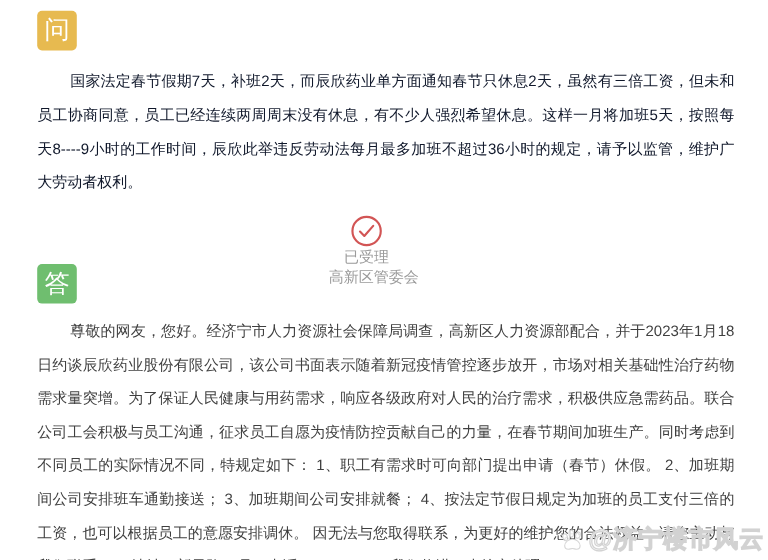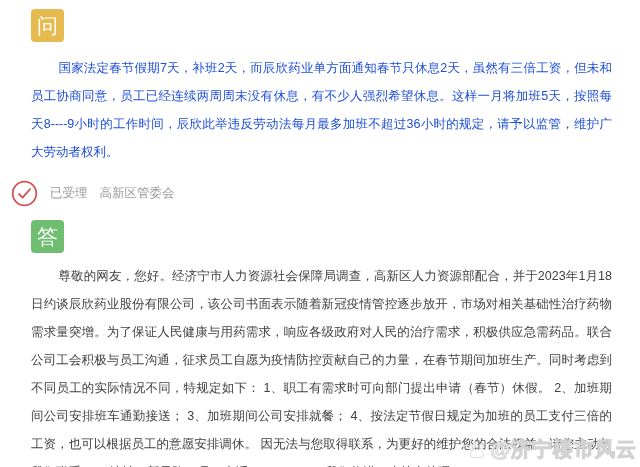--- a/index.html
+++ b/index.html
@@ -28,35 +28,36 @@
     user-select: none;
   }
   .q-badge { background: #e7ba50; }
   .a-badge { background: #6fbe6f; }
 
   
   .question-text {
     margin-top: 12px;
     font-size: 12.5px;
     line-height: 28px;
-    color: #1d4ed8;
+    color: #0f172a;
     text-align: justify;
     text-indent: 2.2em;
     word-break: break-all;
   }
 
   
   .status-row {
     margin-top: 13px;
     margin-left: -20px;
     display: flex;
     align-items: center;
     height: 28px;
     font-size: 12.5px;
     color: #9b9b9b;
+    flex-direction: column;
   }
   .status-row .check-wrap { width: 27px; height: 27px; margin-right: 12px; flex: 0 0 auto; }
   .status-label { margin-right: 12px; }
 
   
   .answer-top {
     margin-top: 13px;
     display: flex;
     align-items: center;
   }

